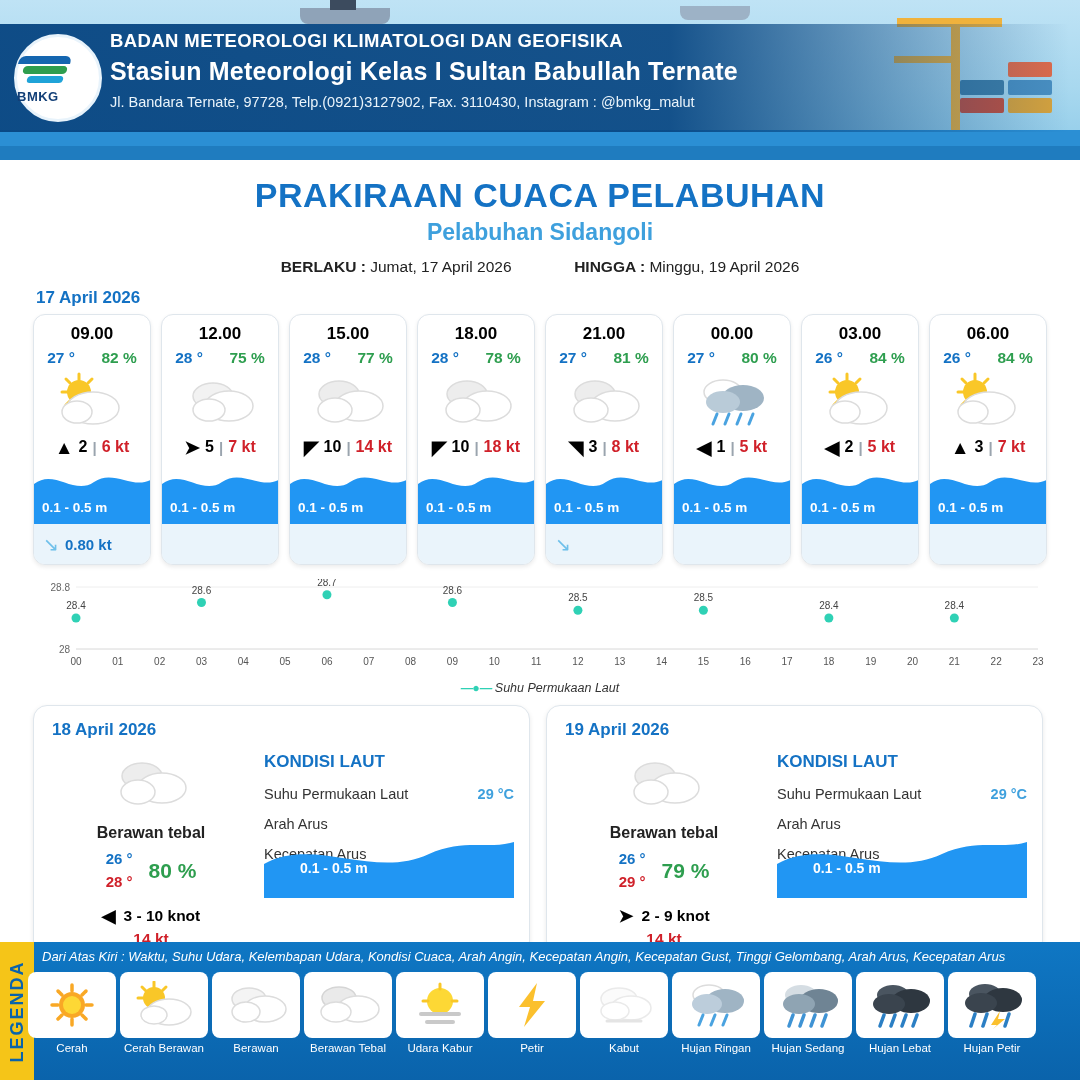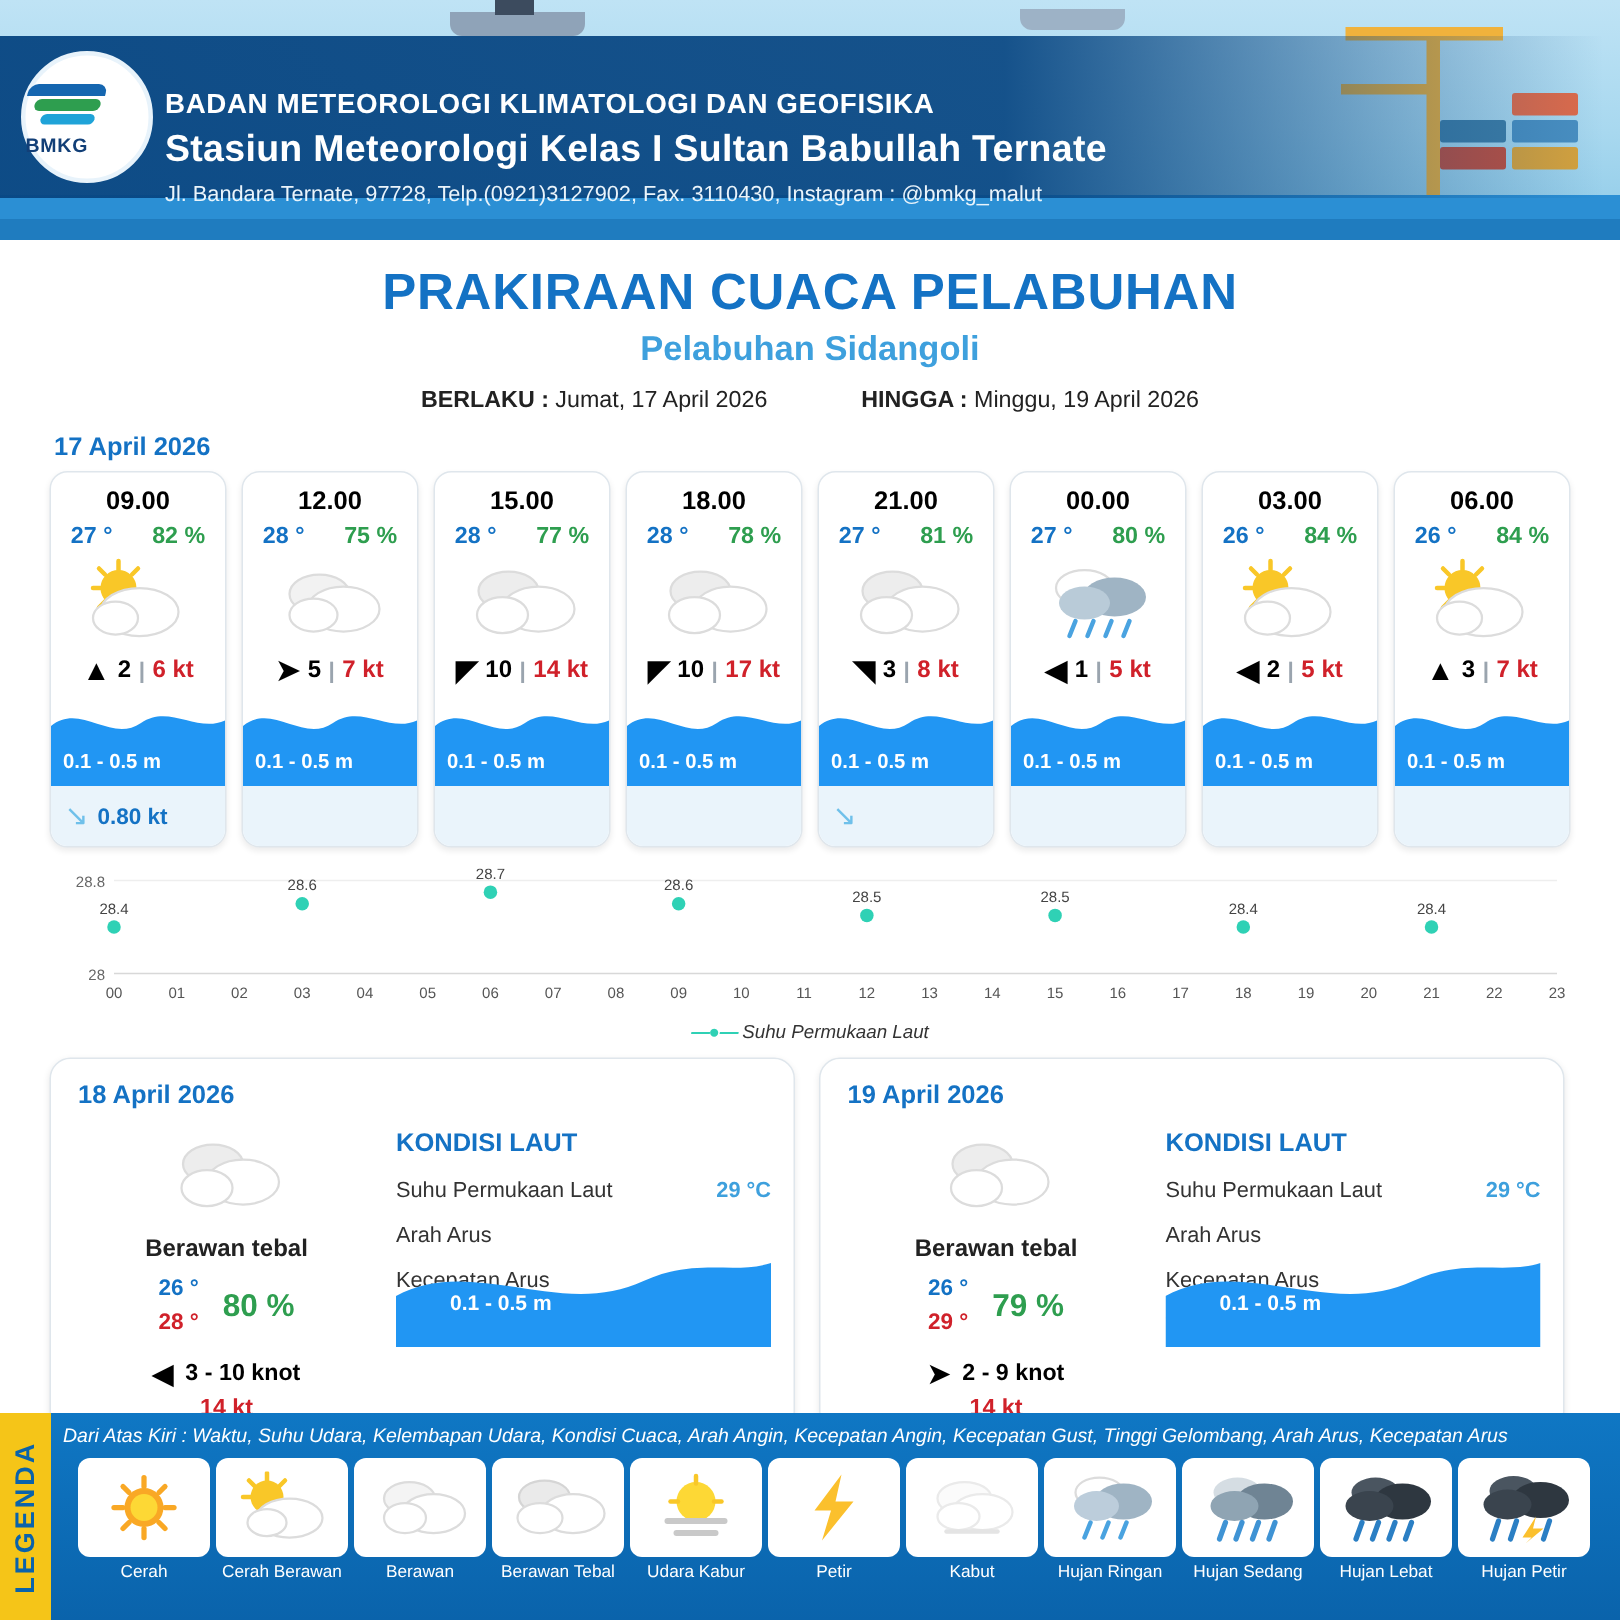--- a/index.html
+++ b/index.html
@@ -29,21 +29,21 @@
     position:absolute; left:14px; top:34px; width:88px; height:88px;
     border-radius:50%; background:#ffffff; border:3px solid #e8f3fb;
     display:flex; flex-direction:column; align-items:flex-start; justify-content:center;
   }
   .logo-sym { width:56px; height:34px; position:relative; }
   .logo-sym .b1 { position:absolute; left:2px; top:3px; width:52px; height:8px; background:#1566b0; border-radius:6px 6px 0 0; transform: skewX(-14deg);}
   .logo-sym .b2 { position:absolute; left:6px; top:13px; width:44px; height:8px; background:#2e9e4f; border-radius:4px; transform: skewX(-14deg);}
   .logo-sym .b3 { position:absolute; left:10px; top:23px; width:36px; height:7px; background:#1fa3d8; border-radius:4px; transform: skewX(-14deg);}
   .logo-txt { font-size:13px; font-weight:bold; color:#123f77; letter-spacing:0.5px; margin-top:2px;}
   .hdr-texts { position:absolute; left:110px; top:30px; color:#fff; }
-  .hdr-l1 { font-size:18.5px; font-weight:bold; letter-spacing:0.4px;margin-top:28px; }
+  .hdr-l1 { font-size:18.5px; font-weight:bold; letter-spacing:0.4px; }
   .hdr-l2 { font-size:25px; font-weight:bold; margin-top:5px; letter-spacing:0.2px;}
   .hdr-l3 { font-size:14.5px; margin-top:8px; color:#eaf4fb; }
 
   
   .crane-post { position:absolute; right:120px; top:18px; width:9px; height:120px; background:#f0b23c; }
   .crane-arm { position:absolute; right:78px; top:18px; width:105px; height:9px; background:#f0b23c; }
   .crane-arm2 { position:absolute; right:120px; top:56px; width:66px; height:7px; background:#f0b23c; }
   .cont { position:absolute; height:15px; width:44px; border-radius:2px; }
   .ship { position:absolute; background:#6f7f93; border-radius:0 0 8px 8px; }
   .ship-dark{ position:absolute; background:#3c4b5e; }
@@ -122,21 +122,21 @@
   .legend-side {
     position:absolute; left:0; top:0; width:34px; height:138px;
     background:#f5c518; display:flex; align-items:center; justify-content:center;
   }
   .legend-side span {
     transform:rotate(-90deg); font-size:18px; font-weight:bold; color:#0a63ab; letter-spacing:2px; white-space:nowrap;
   }
   .legend-note {
     position:absolute; left:42px; top:7px; right:8px; color:#fff; font-size:13px; font-style:italic;
   }
-  .legend-items { position:absolute; left:52px; top:30px; display:flex; gap:4px; }
+  .legend-items { position:absolute; left:28px; top:30px; display:flex; gap:4px; }
   .li { width:88px; text-align:center; }
   .li-box {
     width:88px; height:66px; background:#fff; border-radius:8px;
     display:flex; align-items:center; justify-content:center;
   }
   .li-label { font-size:11.5px; color:#fff; margin-top:4px; }
 </style>
 </head>
 <body>
 
@@ -297,21 +297,21 @@
       <svg width="86" height="58" viewBox="0 0 86 58">
           <ellipse cx="34" cy="22" rx="20" ry="13" fill="#ededed" stroke="#dcdcdc" stroke-width="1.5"></ellipse>
           <ellipse cx="54" cy="34" rx="24" ry="15" fill="#fff" stroke="#dcdcdc" stroke-width="1.5"></ellipse>
           <ellipse cx="30" cy="38" rx="17" ry="12" fill="#fff" stroke="#dcdcdc" stroke-width="1.5"></ellipse>
         </svg>
     </div>
     <div class="c-wind">
       <span class="arr">◤</span>
       <span class="sp">10</span>
       <span class="bar">|</span>
-      <span class="gust">17 kt</span>
+      <span class="gust">18 kt</span>
     </div>
     <div class="wave-wrap">
       <svg class="wave-svg" viewBox="0 0 120 62" preserveAspectRatio="none">
           <path d="M0,22 C20,6 40,34 60,20 C80,6 100,30 120,16 L120,62 L0,62 Z" fill="#2196f3"></path>
         </svg>
       <div class="wave-label">0.1 - 0.5 m</div>
     </div>
     <div class="cur-row">
       <span style="color:#6fc0ea;font-size:19px;"></span>
       <span class="val"></span>

